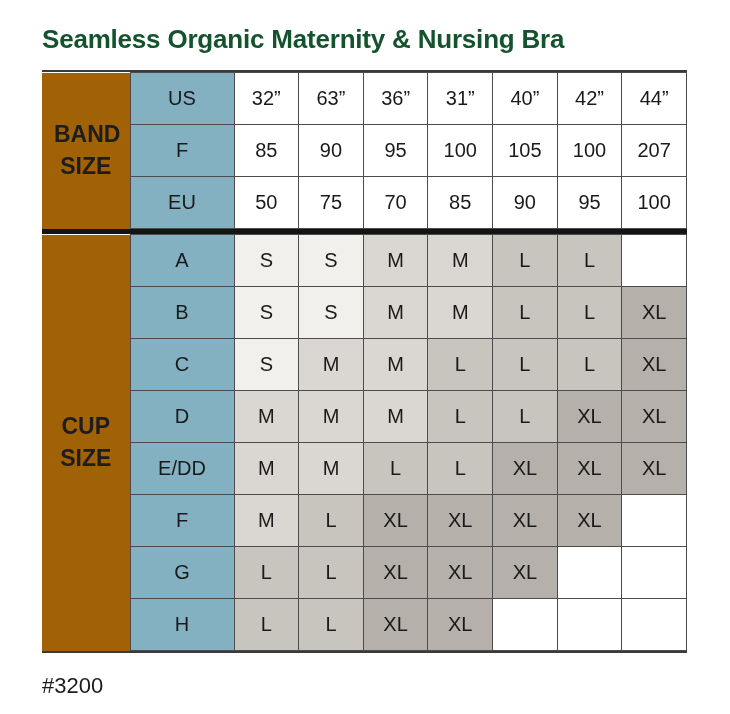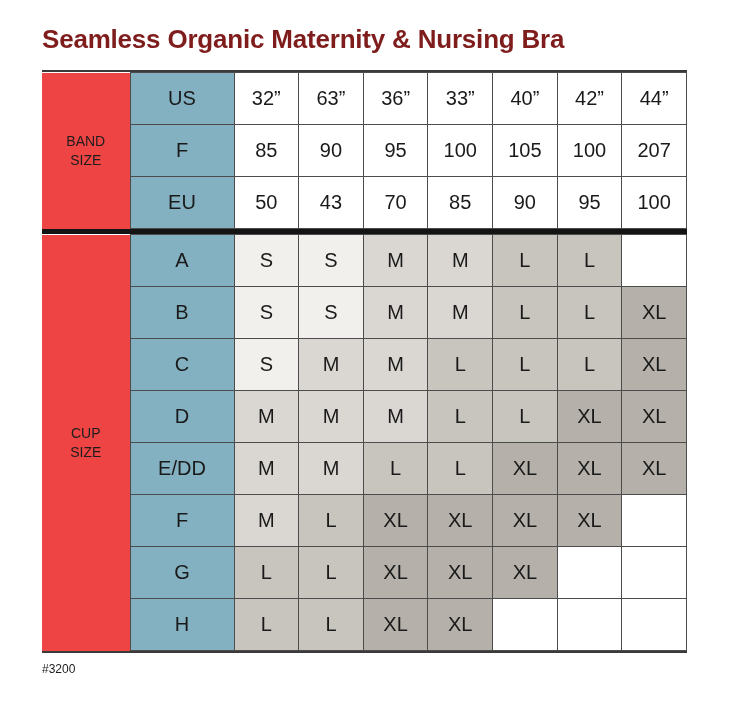--- a/index.html
+++ b/index.html
@@ -12,21 +12,21 @@
     box-sizing:border-box;
     background:#ffffff;
     padding:24px 43px 0 42px;
     overflow:hidden;
   }
   .title{
     margin:0 0 15px 0;
     font-size:26px;
     font-weight:600;
     letter-spacing:-0.2px;
-    color:#7f1d1d;
+    color:#14532d;
   }
   .table-wrap{
     width:645px;
     border-top:2px solid #3a3a3a;
     border-bottom:2px solid #3a3a3a;
   }
   table.size-chart{
     border-collapse:collapse;
     table-layout:fixed;
     width:100%;
@@ -34,23 +34,23 @@
   tr{height:52px;}
   td{
     text-align:center;
     vertical-align:middle;
     font-size:20px;
     padding:0;
     overflow:hidden;
   }
   td.side{
     border:none;
-    background:#ef4444;
-    font-weight:normal;
-    font-size:14px;
+    background:#a16207;
+    font-weight:bold;
+    font-size:23px;
     line-height:1.35;
     padding:0 12px;
   }
   td.head{
     background:var(--teal,#84b1c2);
     border:1.5px solid #4c4c4c;
     color:#1a1a1a;
     margin-top:25px;
   }
   td.cell{
@@ -63,22 +63,22 @@
   td.cell[data-size="L"]{background:var(--l,#c8c4be);}
   td.cell[data-size="XL"]{background:var(--xl,#b5b0a9);}
   tr.divider-row{height:5px;}
   tr.divider-row td{
     background:#141414;
     border:none;
     height:5px;
     line-height:0;
   }
   .footer{
-    margin-top:9px;
-    font-size:12px;
+    margin-top:20px;
+    font-size:22px;
     color:#1c1c1c;
   }
 </style>
 </head>
 <body>
 
 <div class="page">
   <h1 class="title">Seamless Organic Maternity &amp; Nursing Bra</h1>
 
   <div class="table-wrap">
@@ -89,39 +89,39 @@
         <col span="7">
       </colgroup>
 
       <tbody>
           <tr>
         <td class="side" rowspan="3">BAND SIZE</td>
         <td class="head">US</td>
         <td class="cell">32”</td>
         <td class="cell">63”</td>
         <td class="cell">36”</td>
-        <td class="cell">33”</td>
+        <td class="cell">31”</td>
         <td class="cell">40”</td>
         <td class="cell">42”</td>
         <td class="cell">44”</td>
       </tr>
       <tr>
         <td class="head">F</td>
         <td class="cell">85</td>
         <td class="cell">90</td>
         <td class="cell">95</td>
         <td class="cell">100</td>
         <td class="cell">105</td>
         <td class="cell">100</td>
         <td class="cell">207</td>
       </tr>
       <tr>
         <td class="head">EU</td>
         <td class="cell">50</td>
-        <td class="cell">43</td>
+        <td class="cell">75</td>
         <td class="cell">70</td>
         <td class="cell">85</td>
         <td class="cell">90</td>
         <td class="cell">95</td>
         <td class="cell">100</td>
       </tr>
 
       <tr class="divider-row">
         <td colspan="9"></td>
       </tr>

